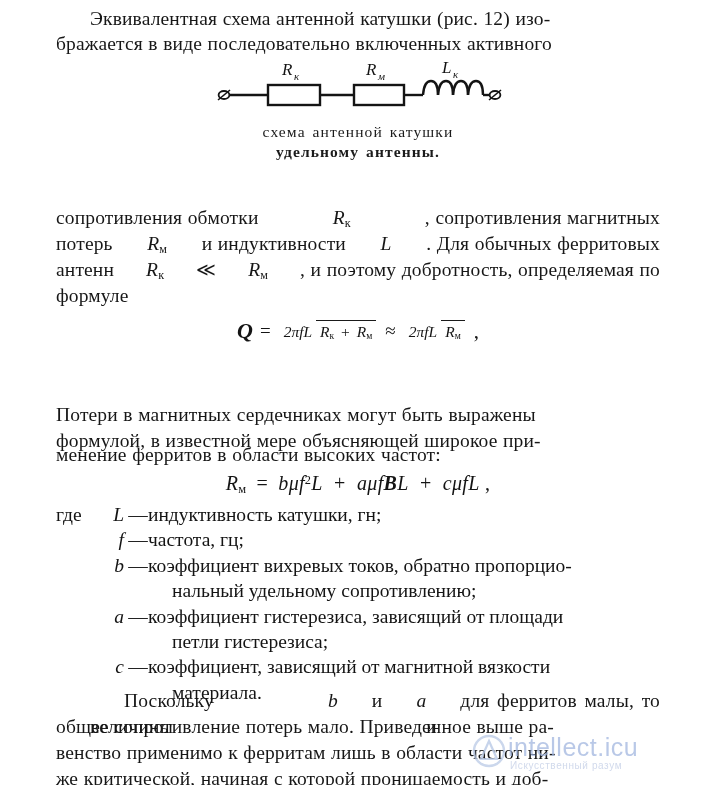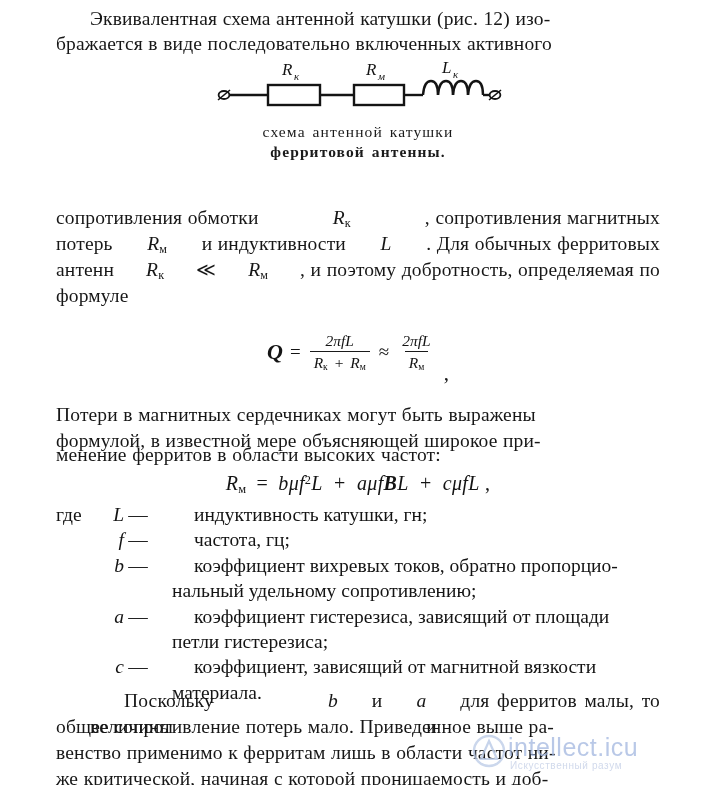--- a/index.html
+++ b/index.html
@@ -80,24 +80,24 @@
     top: 316px;
     font-size: 21px;
   }
   #formula-q .row {
     display: inline-flex;
     align-items: center;
     gap: 7px;
   }
   .frac {
     display: inline-flex;
-    flex-direction: column;
-    align-items: center;
+    flex-direction: row;
+    align-items: flex-end;
     vertical-align: middle;
-    margin: 16px 2px;
+    margin: 4px 2px;
   }
   .frac .num {
     font-size: 15.5px;
     padding: 0 4px 1px 4px;
     line-height: 1.15;
   }
   .frac .den {
     font-size: 15.5px;
     padding: 2px 4px 0 4px;
     border-top: 1.4px solid #1a1a1a;
@@ -139,21 +139,20 @@
     padding-right: 4px;
   }
   .def-dash {
     flex: 0 0 20px;
     text-align: center;
   }
   .def-text {
     flex: 1 1 auto;
     text-align: justify;
     text-justify: inter-word;
-    margin-left: 46px;
   }
   .def-cont {
     padding-left: 116px;
     text-align: left;
     font-family: Liberation Serif, serif;
   }
 
   
   #watermark {
     position: absolute;
@@ -237,21 +236,21 @@
       <text x="80" y="22" font-family="Liberation Serif, serif" font-size="11" font-style="italic" fill="#141414">к</text>
       <text x="152" y="17" font-family="Liberation Serif, serif" font-size="17" font-style="italic" fill="#141414">R</text>
       <text x="164" y="22" font-family="Liberation Serif, serif" font-size="11" font-style="italic" fill="#141414">м</text>
       <text x="228" y="15" font-family="Liberation Serif, serif" font-size="17" font-style="italic" fill="#141414">L</text>
       <text x="239" y="20" font-family="Liberation Serif, serif" font-size="11" font-style="italic" fill="#141414">к</text>
     </svg>
   </div>
 
   <div id="figure-caption">
     <div>схема антенной катушки</div>
-    <div style="font-weight:600;">ферритовой антенны.</div>
+    <div style="font-weight:600;">удельному антенны.</div>
   </div>
 
   <div class="para" style="left:56px; top:205px; width:604px; display:flex; justify-content:space-between;">
     <span>сопротивления обмотки </span>
     <span class="mi"><span>R</span><sub class="s">к</sub></span>
     <span>, сопротивления магнитных</span>
   </div>
 
   <div class="para" style="left:56px; top:231px; width:604px; display:flex; justify-content:space-between;">
     <span>потерь </span>

